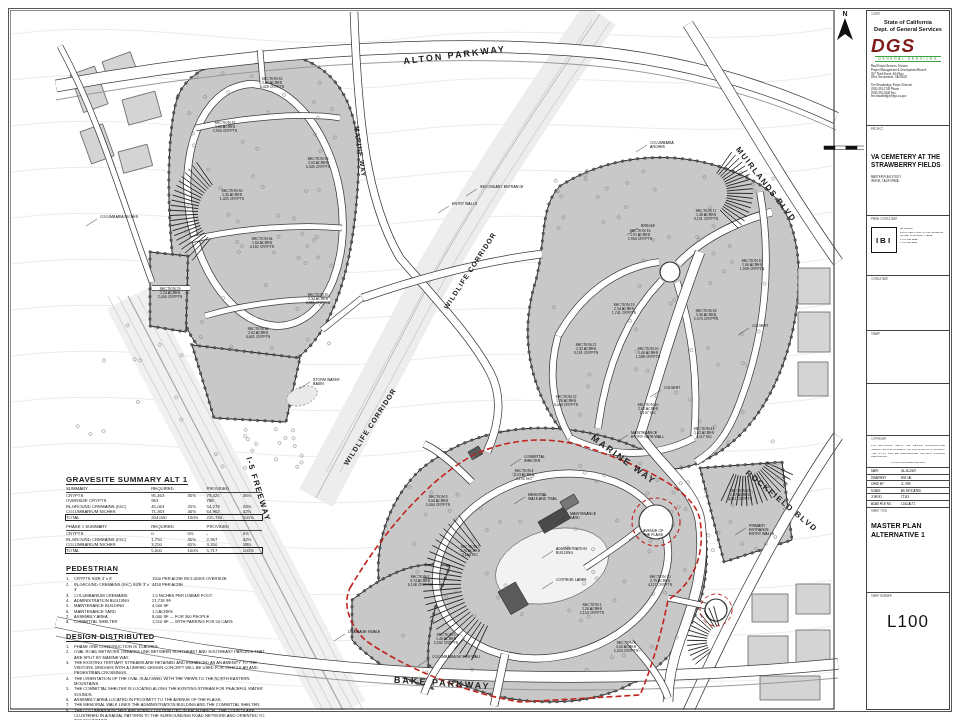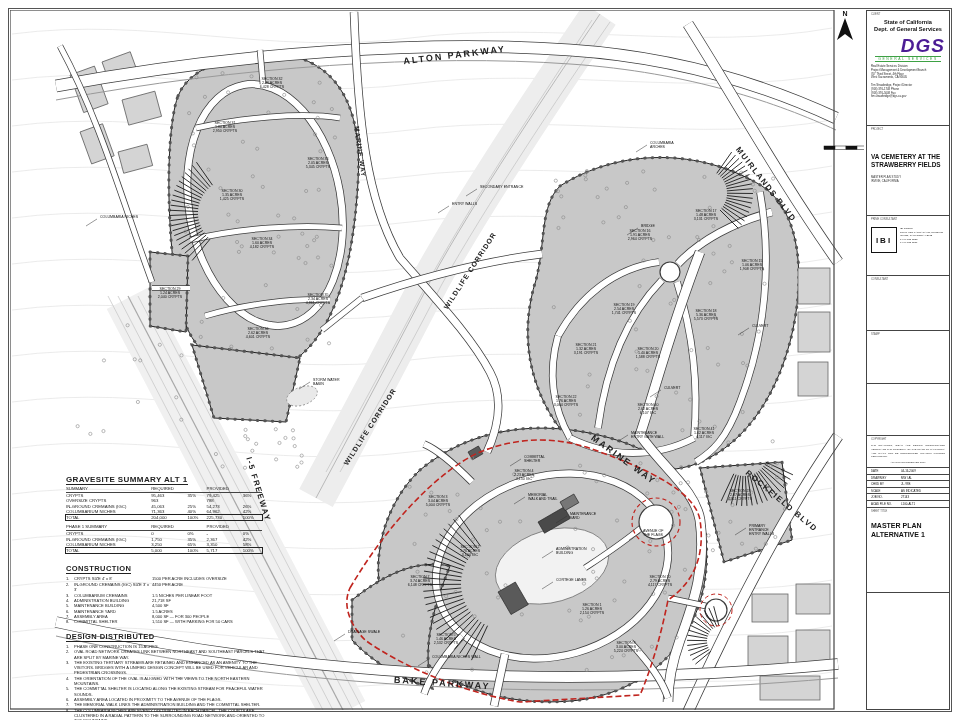--- a/index.html
+++ b/index.html
@@ -28,21 +28,21 @@
   ol.plain .vl{flex:1;}
   ol.wrap{margin:0;padding:0;list-style:none;counter-reset:dd;font-size:4.1px;line-height:1.3;width:206px;}
   ol.wrap li{counter-increment:dd;display:flex;}
   ol.wrap li::before{content:counter(dd) ".";width:8px;flex:none;}
 
   
   .tb{position:absolute;left:866px;top:10px;width:84px;height:700px;border:1px solid #444;background:#fff;font-size:3px;}
   .tb .box{border-bottom:1px solid #444;position:relative;padding:2px 4px;overflow:hidden;}
   .tb .tag{font-size:2.6px;color:#555;display:block;}
   .client-name{font-size:5.6px;font-weight:bold;text-align:center;line-height:1.25;margin-top:3px;}
-  .dgs{font-size:19px;font-weight:bold;font-style:italic;color:#4c1d95;text-align:right;letter-spacing:1px;line-height:1;margin-top:3px;}
+  .dgs{font-size:19px;font-weight:bold;font-style:italic;color:#7f1d1d;text-align:left;letter-spacing:1px;line-height:1;margin-top:3px;}
   .dgs-sub{font-size:3.4px;color:#3da144;letter-spacing:1.6px;text-align:center;border-top:1px solid #3da144;border-bottom:1px solid #3da144;margin:1px 4px 2px 4px;}
   .addr div,.contact div{font-size:2.8px;line-height:1.35;color:#222;}
   .addr{margin-top:3px;} .contact{margin-top:4px;}
   .proj-title{font-size:6.4px;font-weight:bold;line-height:1.3;margin-top:22px;}
   .proj-sub{font-size:2.8px;margin-top:6px;line-height:1.4;color:#333;}
   .ibi-row{display:flex;margin-top:6px;}
   .ibi-logo{width:26px;height:26px;border:1.2px solid #111;font-size:8px;font-weight:bold;letter-spacing:2px;display:flex;align-items:center;justify-content:center;flex:none;}
   .ibi-info{font-size:2.5px;line-height:1.4;margin-left:3px;color:#222;}
   .rhaa{font-size:21px;font-weight:bold;letter-spacing:-1px;line-height:.9;margin-top:24px;text-align:center;}
   .rhaa-bar{height:2.5px;background:#111;margin:1px 2px 2px 2px;}
@@ -691,21 +691,21 @@
           <tr>
         <td>TOTAL</td>
             <td>5,000</td>
         <td>100%</td>
             <td>5,717</td>
         <td>100%</td>
       </tr>
         </tfoot>
     </table>
 
-    <div class="h2">CONSTRUCTION</div>
+    <div class="h2">PEDESTRIAN</div>
     <ol class="plain">
 
     <li>
         <span class="nm">CRYPTS SIZE 4' x 8'</span>
           <span class="vl">1500 PER ACRE INCLUDES OVERSIZE</span>
       </li>
         <li>
         <span class="nm">IN-GROUND CREMAINS (IGC) SIZE 3' x 3'</span>
           <span class="vl">4450 PER ACRE</span>
       </li>
@@ -859,14 +859,18 @@
       </div>
 
     <div class="box" style="height:85px;">
       <span class="tag">SHEET TITLE</span>
       <div class="sheet-title">
         <div>MASTER PLAN</div>
         <div>ALTERNATIVE 1</div>
       </div>
     </div>
 
+    <div class="box" style="height:48px;border-bottom:none;">
+      <span class="tag">SHEET NUMBER</span>
+      <div class="sheet-num">L100</div>
+    </div>
   </div>
 </div>
 
 </body></html>

